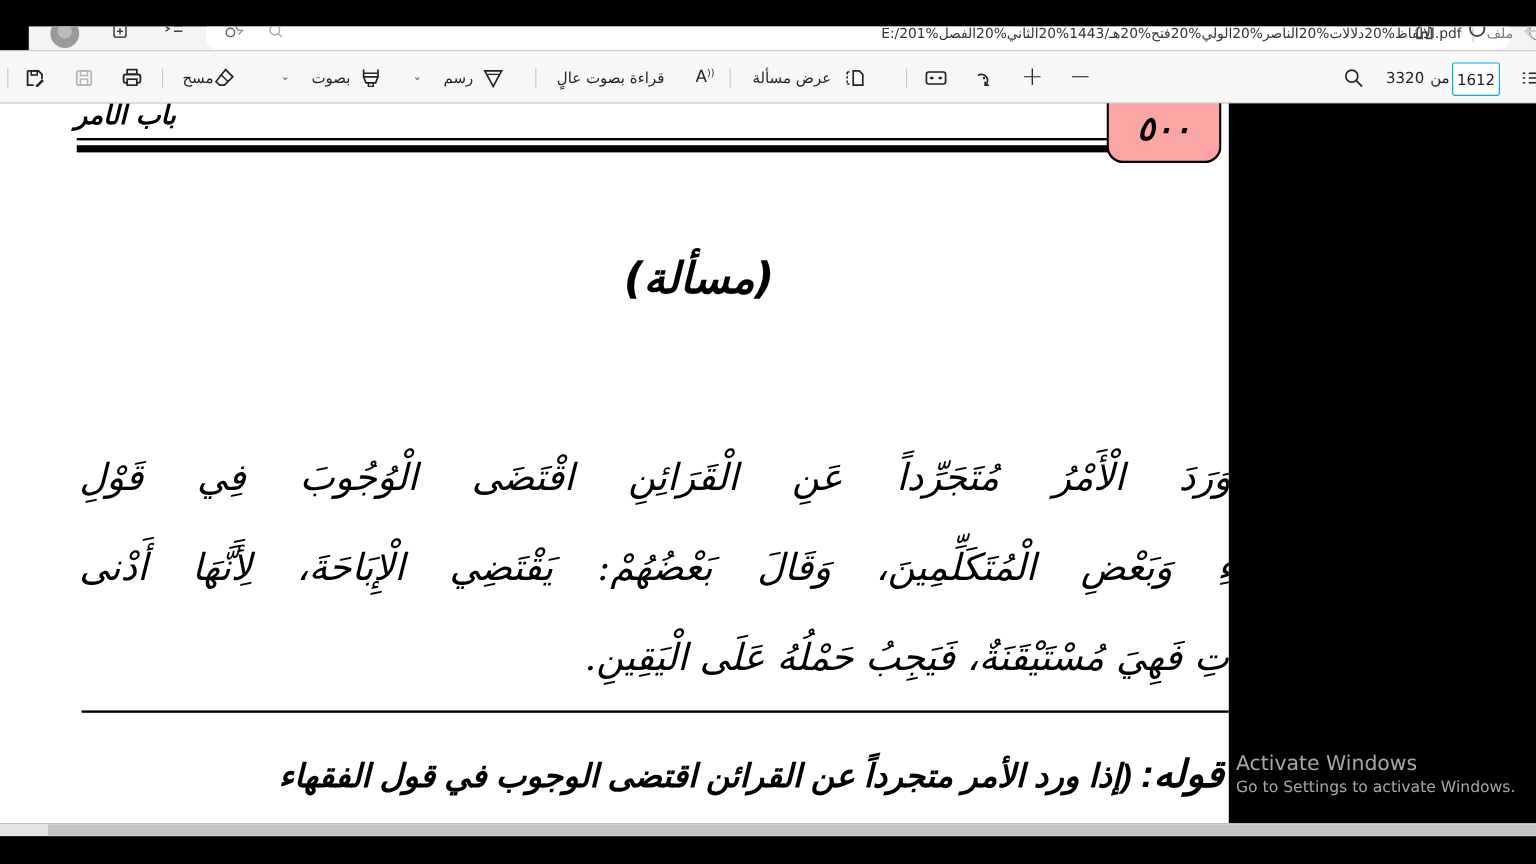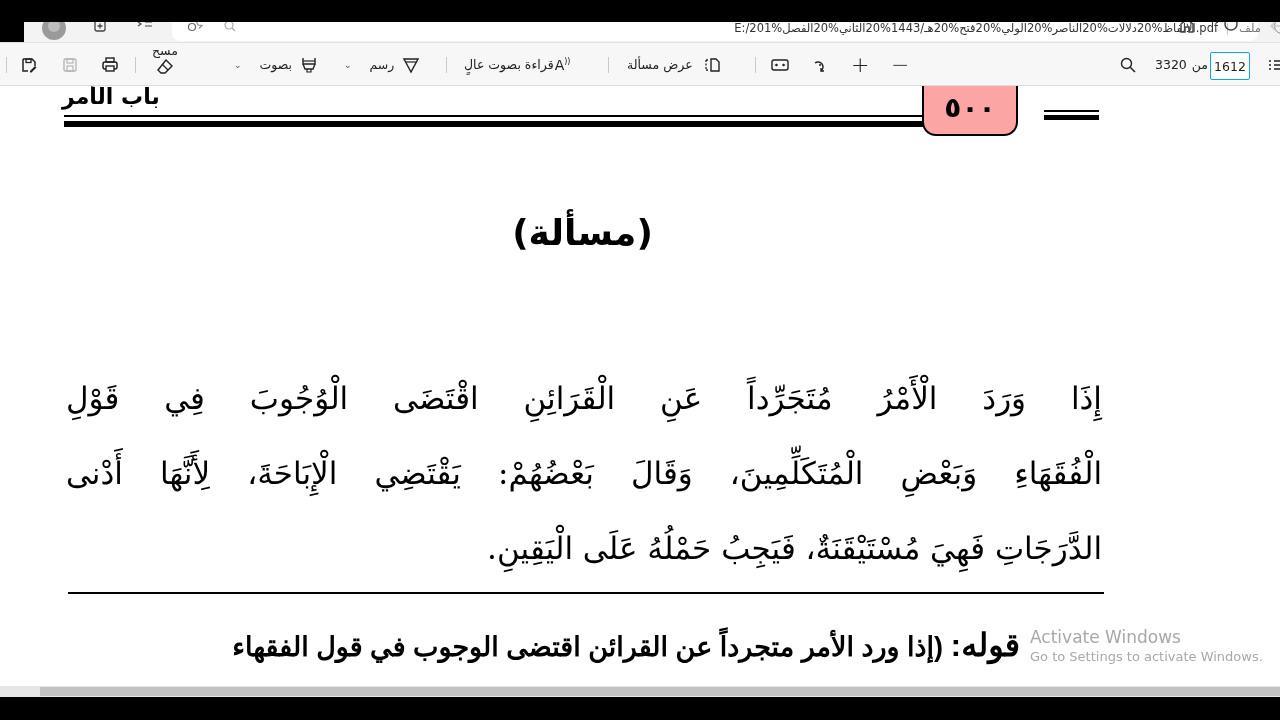--- a/index.html
+++ b/index.html
@@ -17,21 +17,21 @@
 
   .toolbar { position: absolute; left: 0; top: 42px; width: 1280px; height: 44px; background: #f7f7f7; border-top: 1px solid #e2e2e2; border-bottom: 1px solid #dcdcdc; }
   .tb { position: absolute; top: 0; height: 43px; display: flex; align-items: center; color: #222; font-size: 12.5px; white-space: nowrap; }
   .tb svg { display: block; }
   .tb-sep { position: absolute; top: 14px; width: 1px; height: 16px; background: #c9c9c9; }
   .tb-label { font-size: 12.5px; color: #222; }
   .chev { color: #555; font-size: 9px; }
   .page-box { position: absolute; left: 1210px; top: 9px; width: 40px; height: 28px; border: 1px solid #0ea5e9; background: #fff; border-radius: 2px; font-size: 12.5px; color: #222; display: flex; align-items: center; justify-content: center; }
   .dim { opacity: 0.45; }
 
-  .doc { position: absolute; left: 0; top: 86px; width: 1280px; height: 600px; background: #ffffff; overflow: hidden; }
+  .doc { position: absolute; left: 0; top: 86px; width: 1024px; height: 600px; background: #ffffff; overflow: hidden; font-style: italic; }
   .hdr-title { position: absolute; left: 62px; top: -2px; font-family: "DejaVu Sans", sans-serif; font-weight: 900; font-size: 22px; color: #000; direction: rtl; letter-spacing: -1px; }
   .rule-thin { position: absolute; background: #000; }
   .page-num-box { position: absolute; left: 922px; top: -6px; width: 96px; height: 56px; border: 2px solid #000; border-top: none; border-radius: 0 0 14px 14px; background: #fca5a5; display: flex; align-items: center; justify-content: center; font-size: 28px; font-weight: bold; letter-spacing: 4px; color: #000; direction: rtl; }
   .mas-title { position: absolute; left: 0; top: 126px; width: 1165px; text-align: center; font-size: 36px; font-weight: bold; color: #000; direction: rtl; font-family: "DejaVu Sans", sans-serif; }
   .matn { position: absolute; left: 66px; top: 275px; width: 1036px; direction: rtl; text-align: justify; text-align-last: right; font-family: "DejaVu Serif", serif; font-size: 31px; line-height: 75px; color: #000; }
   .matn-line { display: block; white-space: nowrap; text-align-last: justify; }
   .matn-line.last { text-align-last: right; }
   .rule-bottom { position: absolute; left: 68px; top: 506px; width: 1036px; height: 2px; background: #000; }
   .sharh { position: absolute; left: 70px; top: 540px; width: 950px; direction: rtl; text-align: right; font-family: "Liberation Sans", sans-serif; font-weight: bold; font-size: 27px; color: #000; white-space: nowrap; }
   .sharh .lead { font-size: 32px; }
@@ -122,21 +122,21 @@
   <div class="tb" style="left:101px;">
     <span>
       <svg width="18" height="18" viewBox="0 0 18 18">
           <rect x="5" y="2" width="8" height="4" fill="none" stroke="#222" stroke-width="1.4"></rect>
           <rect x="2" y="6" width="14" height="7" rx="2" fill="none" stroke="#222" stroke-width="1.5"></rect>
           <rect x="5" y="10" width="8" height="5" fill="#f7f7f7" stroke="#222" stroke-width="1.4"></rect>
         </svg>
     </span>
   </div>
   <div class="tb-sep" style="left:135px;"></div>
-  <div class="tb" style="left:152px; gap:0;flex-direction:column;">
+  <div class="tb" style="left:152px; gap:0;">
     <span class="tb-label">مسح</span>
     <span>
       <svg width="18" height="18" viewBox="0 0 18 18">
           <path d="M10 2l6 6-7 7H5l-3-3z" fill="none" stroke="#222" stroke-width="1.4"></path>
           <path d="M6 6l6 6" stroke="#222" stroke-width="1.2"></path>
         </svg>
     </span>
   </div>
   <div class="tb" style="left:234px; gap:18px;">
     <span class="chev">⌄</span>
@@ -154,21 +154,21 @@
     <span class="chev">⌄</span>
     <span class="tb-label">رسم</span>
     <span style="margin-left:-10px;">
       <svg width="18" height="18" viewBox="0 0 18 18">
           <path d="M2 3h14L9 16z" fill="none" stroke="#222" stroke-width="1.4"></path>
           <path d="M4 6h10" stroke="#222" stroke-width="1.2"></path>
         </svg>
     </span>
   </div>
   <div class="tb-sep" style="left:446px;"></div>
-  <div class="tb" style="left:464px; gap:1px;">
+  <div class="tb" style="left:464px; gap:26px;">
     <span class="tb-label">قراءة بصوت عالٍ</span>
     <span style="font-size:14px;">A<sup style="font-size:8px;">))</sup></span>
   </div>
   <div class="tb-sep" style="left:608px;"></div>
   <div class="tb" style="left:627px; gap:10px;">
     <span class="tb-label">عرض مسألة</span>
     <span>
       <svg width="18" height="18" viewBox="0 0 18 18">
           <path d="M3 4h2M3 14h2M3 4v10" fill="none" stroke="#222" stroke-width="1.3" stroke-dasharray="2 1.5"></path>
           <path d="M8 3h5l3 3v9H8z" fill="none" stroke="#222" stroke-width="1.4"></path>

